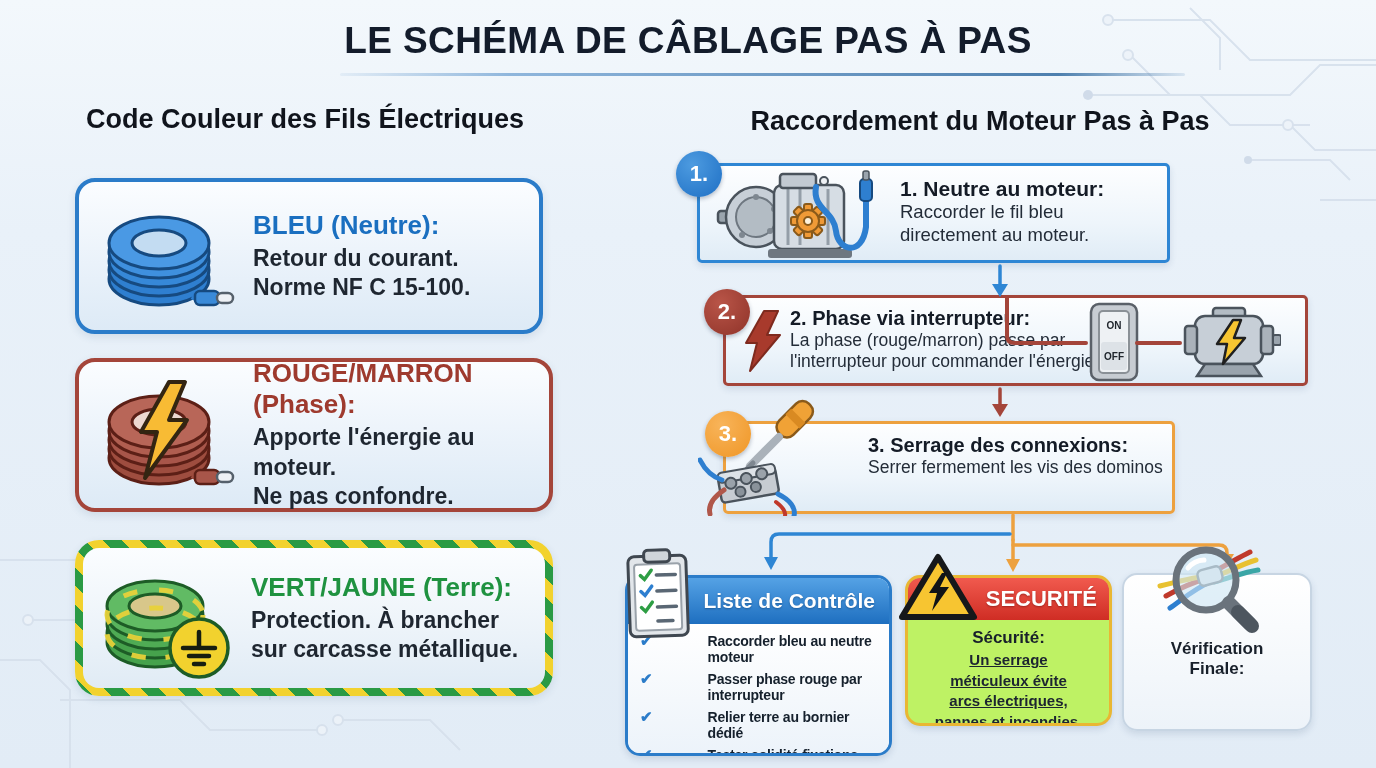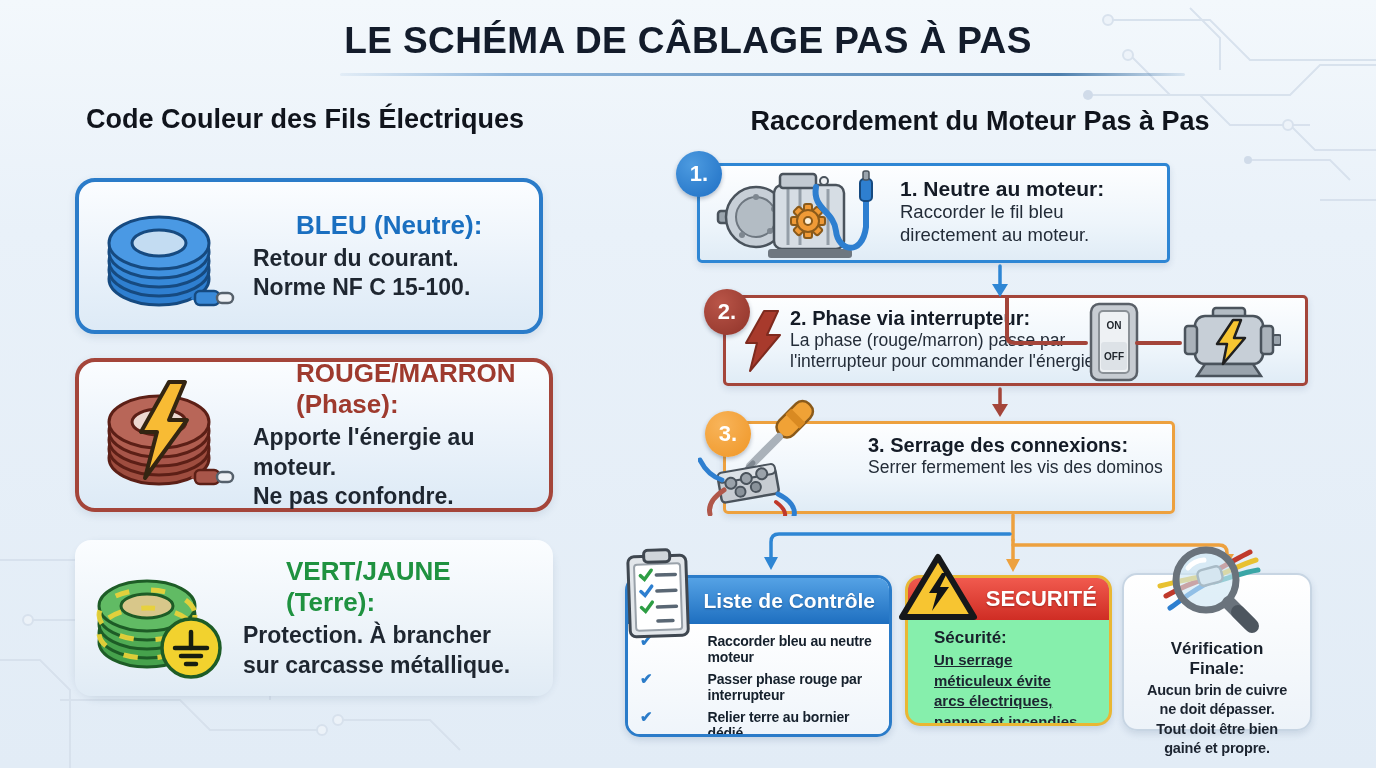--- a/index.html
+++ b/index.html
@@ -26,28 +26,28 @@
   .right-heading { left:695px; top:106px; width:570px; }
 
   
   .card { position:absolute; border-radius:20px; display:flex; align-items:center;
     gap:16px; padding:8px 16px;
     background:linear-gradient(180deg,#fbfdff 0%,#eaf2fa 55%,#ddeaf6 100%);
     box-shadow:0 3px 8px rgba(40,70,110,.12); }
   .card-blue  { left:75px; top:178px; width:468px; height:156px; border:4px solid #2b7cc9; }
   .card-red   { left:75px; top:358px; width:478px; height:154px; border:4px solid #a4453a; }
   .card-green-wrap { position:absolute; left:75px; top:540px; width:478px; height:156px;
-    border-radius:24px; 
+    border-radius:24px; padding:8px;
     background:repeating-linear-gradient(45deg,#2a9a44 0 13px,#f2d22e 13px 26px);
     box-shadow:0 3px 8px rgba(40,70,110,.12); }
   .card-green { position:relative; width:100%; height:100%; border-radius:16px;
     display:flex; align-items:center; gap:14px; padding:6px 12px;
     background:linear-gradient(180deg,#fbfdff 0%,#ecf3f9 60%,#e0ebf5 100%); }
   .card-icon { flex:0 0 142px; }
-  .card-text .ct { font-size:26px; font-weight:bold; margin-bottom:3px;margin-left:43px; }
+  .card-text .ct { font-size:26px; font-weight:bold; margin-bottom:3px; }
   .card-text .cl { font-size:23px; font-weight:600; color:#1e2630; line-height:1.28; }
   .card-blue  .ct { color:#1a6fc0; }
   .card-red   .ct { color:#9e3a2e; }
   .card-green .ct { color:#1f9240; }
 
   
   .step { position:absolute; border-radius:5px;
     background:linear-gradient(180deg,#fdfeff 0%,#eef5fb 60%,#e0ecf6 100%);
     box-shadow:0 3px 7px rgba(40,70,110,.14); }
   .step1 { left:697px; top:163px; width:473px; height:100px; border:3px solid #2e86d4; }
@@ -70,40 +70,40 @@
   .badge2 { left:704px; top:289px; background:radial-gradient(circle at 35% 30%,#b95548,#8f3329); }
   .badge3 { left:705px; top:411px; background:radial-gradient(circle at 35% 30%,#f8b45a,#ef9626); }
 
   .step1-motor { position:absolute; left:16px; top:3px; }
   .step2-bolt  { position:absolute; left:16px; top:11px; }
   .step2-switch{ position:absolute; left:363px; top:4px; }
   .step2-motor { position:absolute; left:455px; top:6px; }
   .step3-icon  { position:absolute; left:698px; top:398px; z-index:7; }
 
   
-  .chk-box { position:absolute; left:625px; top:575px; width:267px; height:162px;
+  .chk-box { position:absolute; left:625px; top:575px; width:267px; height:181px;
     border:3px solid #2b7cc9; border-radius:15px; overflow:hidden; background:#fff;
     box-shadow:0 3px 7px rgba(40,70,110,.16); }
   .chk-header { height:46px; background:linear-gradient(180deg,#55a2e5,#1e6fc0);
     display:flex; align-items:center; justify-content:flex-end; padding-right:14px;
     color:#fff; font-size:21px; font-weight:bold; text-shadow:0 1px 2px rgba(10,40,80,.4); }
   .chk-body { padding:9px 8px 6px 12px;
     background:linear-gradient(180deg,#ffffff,#e9f1f9); }
   .chk-row { display:flex; align-items:flex-start; gap:7px; margin-bottom:6px; }
   .chk-mark { color:#2b7cc9; font-size:15px; font-weight:bold; line-height:1.1; }
   .chk-label { font-size:14px; font-weight:bold; color:#15202c; letter-spacing:-.2px;padding-left:48px; }
   .clipboard-icon { position:absolute; left:626px; top:548px; z-index:7; transform:rotate(-2deg); }
 
   .sec-box { position:absolute; left:905px; top:575px; width:207px; height:151px;
     border:3px solid #e9b733; border-radius:15px; overflow:hidden;
-    background:#86efac; box-shadow:0 3px 7px rgba(40,70,110,.16); }
+    background:#bef264; box-shadow:0 3px 7px rgba(40,70,110,.16); }
   .sec-header { height:42px; background:linear-gradient(180deg,#f15a4e,#cf2d24);
     display:flex; align-items:center; justify-content:flex-end; padding-right:12px;
     color:#fff; font-size:22px; font-weight:bold; text-shadow:0 1px 2px rgba(90,10,10,.45); }
-  .sec-body { padding:8px 26px; }
+  .sec-body { padding:8px 26px; text-align:center; }
   .sec-title { font-size:17px; font-weight:bold; color:#18202b; margin-bottom:2px; }
   .sec-text { font-size:15px; font-weight:bold; color:#1c2430; line-height:1.38;text-decoration:underline; }
   .warn-icon { position:absolute; left:896px; top:551px; z-index:7; }
 
   .ver-box { position:absolute; left:1122px; top:573px; width:190px; height:158px;
     border:2px solid #c7d5e3; border-radius:15px; background:linear-gradient(180deg,#ffffff,#edf3f9);
     box-shadow:0 3px 7px rgba(40,70,110,.14); padding:64px 20px 8px; text-align:center; }
   .ver-title { font-size:17px; font-weight:bold; color:#18202b; margin-bottom:2px; }
   .ver-text { font-size:14.5px; font-weight:bold; color:#1c2430; line-height:1.33; letter-spacing:-.2px; }
   .magnifier-icon { position:absolute; left:1146px; top:534px; z-index:7; }
@@ -411,21 +411,20 @@
   </div>
   <div class="warn-icon">
     <svg width="84" height="74" viewBox="0 0 84 74">
       <path d="M42 6 L78 66 H6 Z" fill="#f7c531" stroke="#16181a" stroke-width="6" stroke-linejoin="round"></path>
       <path d="M46 22 L33 42 h8 L36 60 L53 36 h-9 L51 22 Z" fill="#111417"></path>
     </svg>
   </div>
 
   <div class="ver-box boxlayer">
     <div class="ver-title">Vérification Finale:</div>
-    <div class="ver-text">Aucun brin de cuivre ne doit dépasser. Tout doit être bien gainé et propre.</div>
   </div>
   <div class="magnifier-icon">
     <svg width="130" height="104" viewBox="0 0 130 104">
       <g stroke-width="5" fill="none" stroke-linecap="round">
         <path d="M20 62 C 34 54, 48 48, 62 44" stroke="#c0392b"></path>
         <path d="M14 52 C 30 48, 46 44, 60 42" stroke="#e8c131"></path>
         <path d="M24 74 C 38 64, 50 54, 64 48" stroke="#2e7fd0"></path>
         <path d="M64 40 C 78 32, 92 24, 104 18" stroke="#c0392b"></path>
         <path d="M66 44 C 82 38, 96 30, 110 26" stroke="#e8c131"></path>
         <path d="M68 48 C 84 44, 98 38, 112 36" stroke="#3aa6a6"></path>

